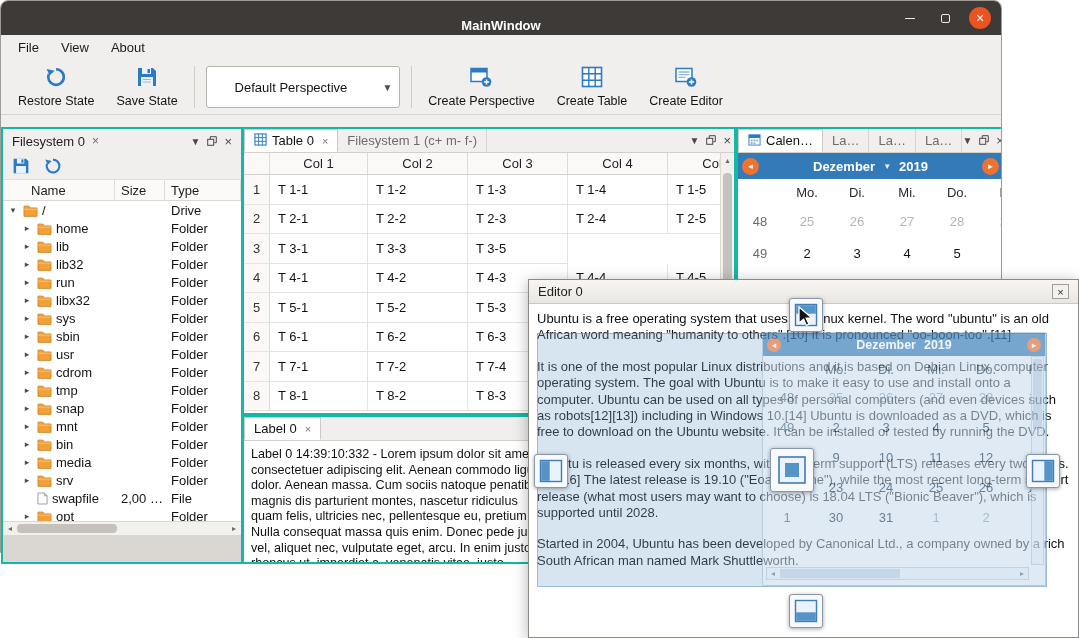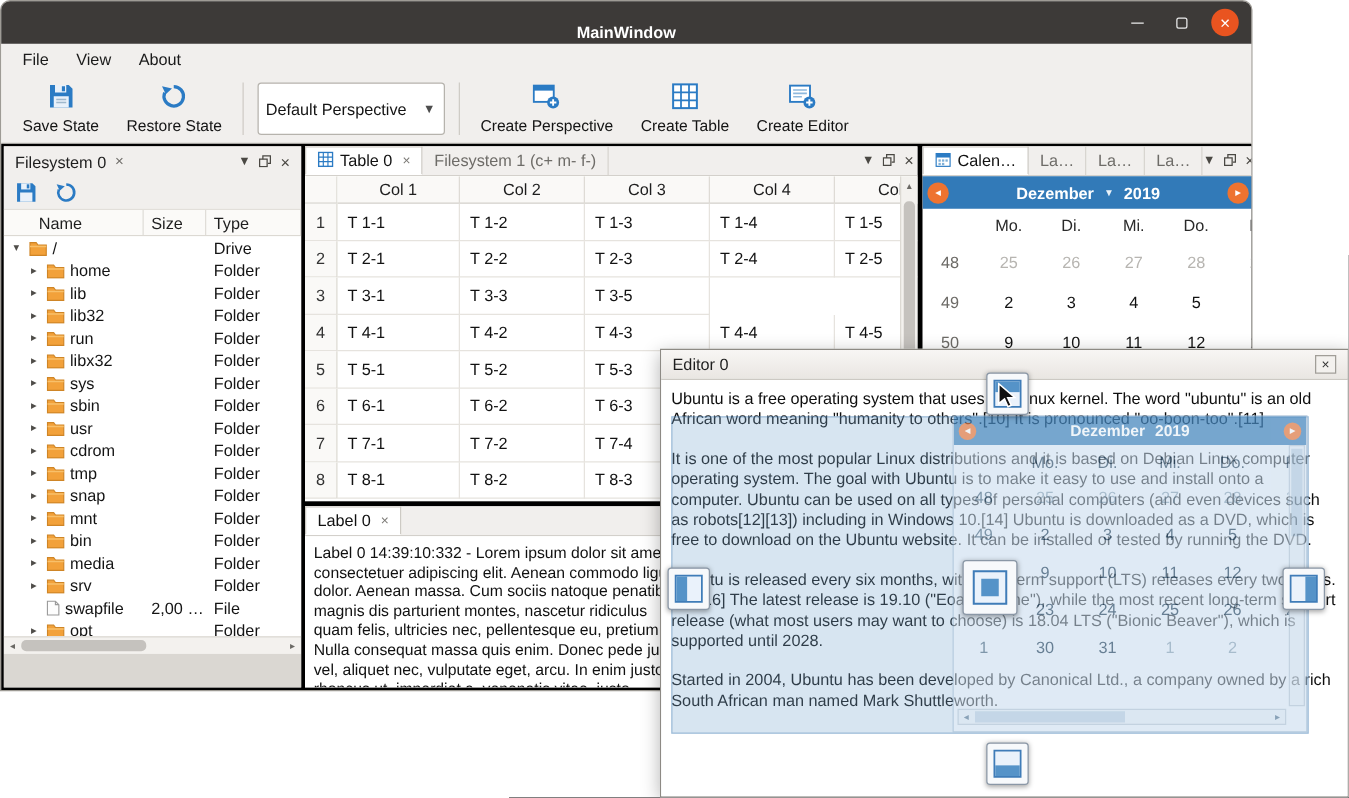--- a/index.html
+++ b/index.html
@@ -18,25 +18,25 @@
   .tc.close{background:#e95420;border-radius:50%;color:#fff;font-size:14px;line-height:1;}
 
   .menubar{height:25px;background:#f1efed;display:flex;align-items:center;padding-left:6px;}
   .menu-item{padding:3px 11px;color:#1b1b1b;}
 
   .toolbar{height:55px;background:#f1efed;border-bottom:1px solid #d8d5d0;display:flex;align-items:center;padding:0 6px;}
   .tb-btn{display:flex;flex-direction:column;align-items:center;justify-content:center;gap:3px;padding:3px 11px;}
   .tb-btn .lbl{font-size:12.5px;color:#141414;white-space:nowrap;}
   .tb-sep{width:1px;height:42px;background:#cfccc6;margin:0 5px;}
   .combo{height:42px;min-width:142px;background:#fff;border:1px solid #b6b3ad;border-radius:3px;display:flex;align-items:center;margin:0 6px;}
-  .combo .val{flex:1;padding:0 6px;color:#141414;white-space:nowrap;}
+  .combo .val{flex:1;padding:0 28px;color:#141414;white-space:nowrap;}
   .combo .arrow{width:24px;align-self:stretch;display:flex;align-items:center;justify-content:center;color:#4d4d4d;font-size:10px;}
 
   
-  .dock-area{position:relative;height:437px;background:#000000;overflow:hidden;}
+  .dock-area{position:relative;height:437px;background:#14b8a6;overflow:hidden;margin-top:12px;}
   .panel{position:absolute;background:#fff;overflow:hidden;}
 
   .panel-header{height:24px;background:#f1efed;display:flex;align-items:center;padding:0 6px;}
   .ph-title{padding-left:3px;color:#1e1e1e;white-space:nowrap;}
   .ph-x{color:#6f6d69;font-size:12px;margin-left:7px;}
   .corner-icons{margin-left:auto;display:flex;align-items:center;gap:7px;padding-right:3px;color:#4a4843;}
   .ci-drop{font-size:10px;}
   .ci-close{font-size:13px;}
 
   .tabbar{height:24px;background:#f1efed;display:flex;align-items:stretch;border-bottom:1px solid #d3d0cb;}
@@ -151,34 +151,34 @@
 
     <div class="menubar">
       <span class="menu-item">File</span>
       <span class="menu-item">View</span>
       <span class="menu-item">About</span>
     </div>
 
     <div class="toolbar">
       <div class="tb-btn">
         <span><svg width="22" height="22" viewBox="0 0 22 22">
+              <path d="M11 3.2a7.8 7.8 0 1 1-7.2 4.8" fill="none" stroke="#2b7bc4" stroke-width="2.6"></path>
+              <path d="M1.6 3l3 6.4 5-4.6z" fill="#2b7bc4"></path>
+            </svg></span>
+        <span class="lbl">Restore State</span>
+      </div>
+      <div class="tb-btn">
+        <span><svg width="22" height="22" viewBox="0 0 22 22">
               <path d="M2 2h15l3 3v15H2z" fill="#2b7bc4"></path>
               <rect x="6" y="2" width="9" height="6" fill="#e9f1fa"></rect>
               <rect x="11.5" y="3" width="2.5" height="4" fill="#2b7bc4"></rect>
               <rect x="5" y="11" width="12" height="9" fill="#e9f1fa"></rect>
               <path d="M7 13.5h8M7 16h8" stroke="#9fb8cc" stroke-width="1.2"></path>
             </svg></span>
         <span class="lbl">Save State</span>
-      </div>
-      <div class="tb-btn">
-        <span><svg width="22" height="22" viewBox="0 0 22 22">
-              <path d="M11 3.2a7.8 7.8 0 1 1-7.2 4.8" fill="none" stroke="#2b7bc4" stroke-width="2.6"></path>
-              <path d="M1.6 3l3 6.4 5-4.6z" fill="#2b7bc4"></path>
-            </svg></span>
-        <span class="lbl">Restore State</span>
       </div>
       <div class="tb-sep"></div>
       <div class="combo">
         <span class="val">Default Perspective</span>
         <span class="arrow">▼</span>
       </div>
       <div class="tb-sep"></div>
       <div class="tb-btn">
         <span><svg width="22" height="22" viewBox="0 0 22 22">
               <rect x="1" y="2.5" width="16" height="13" fill="#fff" stroke="#2b7bc4" stroke-width="1.5"></rect>

